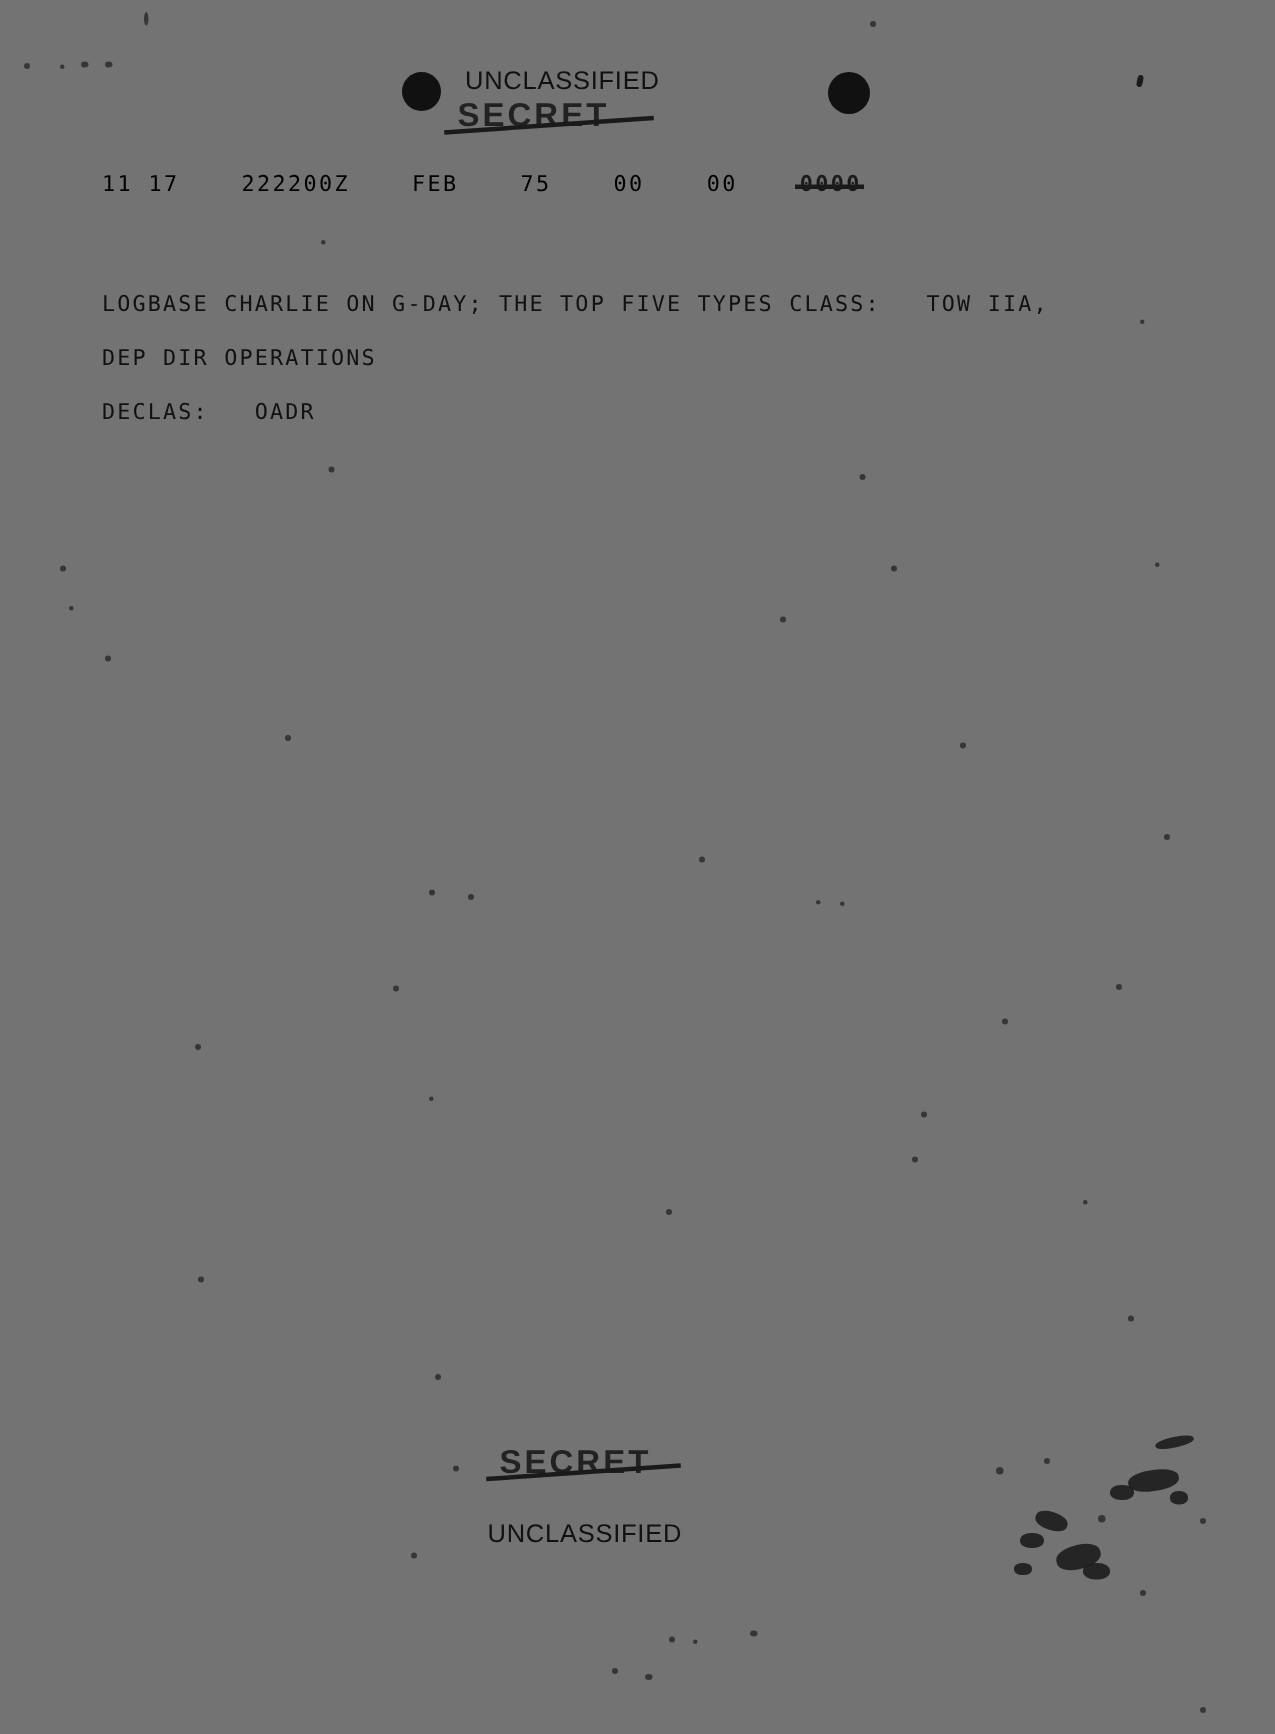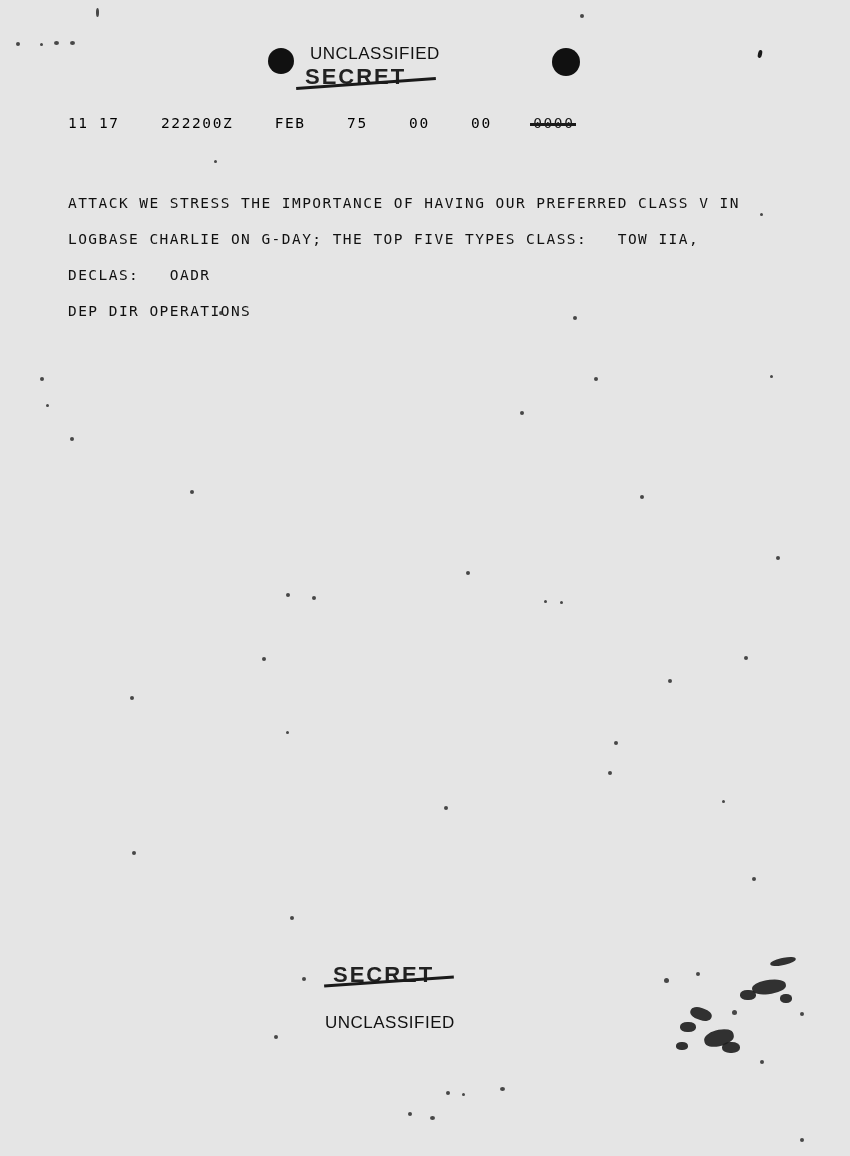--- a/index.html
+++ b/index.html
@@ -12,21 +12,21 @@
     height: 1156px;
     position: relative;
     overflow: hidden;
     font-family: "DejaVu Sans Mono", monospace;
     color: #000000;
   }
 
   .page {
     position: absolute;
     inset: 0;
-    background: #e5e5e5;
+    background: #737373;
   }
 
   
   .top-banner {
     position: absolute;
     top: 20px;
     left: 0;
     width: 850px;
     height: 70px;
   }
@@ -93,21 +93,21 @@
     position: absolute;
     left: 68px;
     top: 115px;
     font-size: 14.5px;
     letter-spacing: 1.6px;
     white-space: nowrap;
   }
   .hdr-struck {
     position: relative;
     display: inline-block;
-    font-weight: normal;
+    font-weight: bold;
     color: #1a1a1a;
   }
   .hdr-struck::after {
     content: "";
     position: absolute;
     left: -3px;
     top: 50%;
     width: 110%;
     height: 3px;
     background: #1a1a1a;
@@ -205,24 +205,23 @@
     <span>75</span>
     <span>&nbsp;&nbsp;</span>
     <span>00</span>
     <span>&nbsp;&nbsp;</span>
     <span>00</span>
     <span>&nbsp;&nbsp;</span>
     <span class="hdr-struck">0000</span>
   </div>
 
   <div class="body-text">
-    <div class="line">ATTACK WE STRESS THE IMPORTANCE OF HAVING OUR PREFERRED CLASS V IN</div>
     <div class="line">LOGBASE CHARLIE ON G-DAY; THE TOP FIVE TYPES CLASS:   TOW IIA,</div>
+    <div class="line">DEP DIR OPERATIONS</div>
     <div class="line">DECLAS:   OADR</div>
-    <div class="line">DEP DIR OPERATIONS</div>
   </div>
 
   <div class="secret-bottom">SECRET</div>
   <div class="strike-bottom"></div>
   <div class="unclass-bottom">UNCLASSIFIED</div>
 
   <div class="speck" style="left:16px; top:42px; width:4px; height:4px;"></div>
   <div class="speck" style="left:40px; top:43px; width:3px; height:3px;"></div>
   <div class="speck" style="left:54px; top:41px; width:5px; height:4px;"></div>
   <div class="speck" style="left:70px; top:41px; width:5px; height:4px;"></div>

